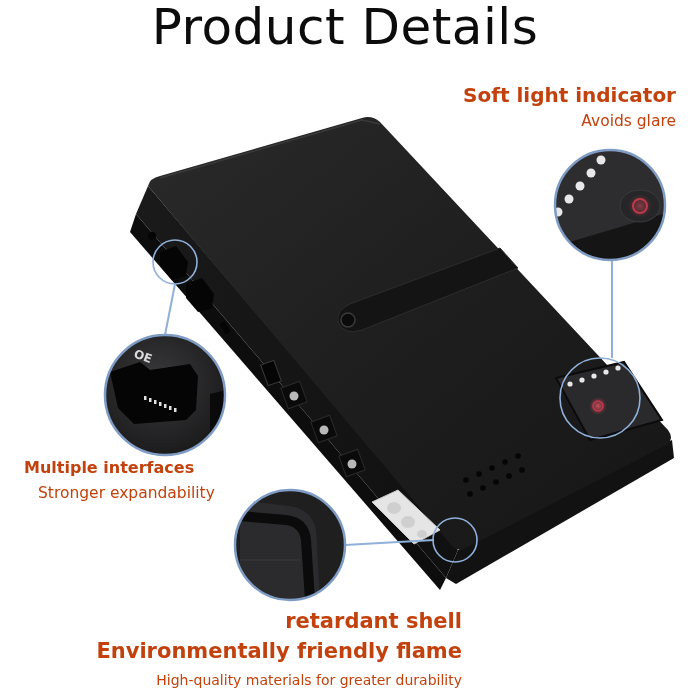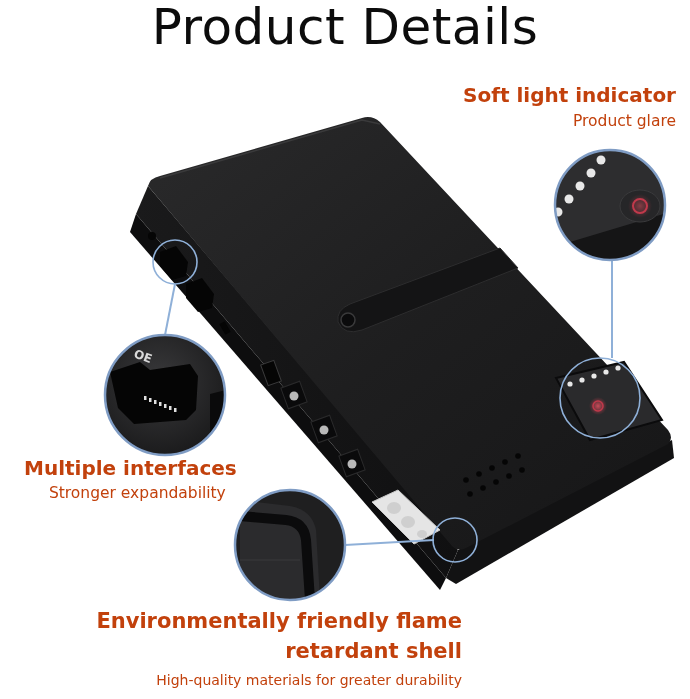--- a/index.html
+++ b/index.html
@@ -13,21 +13,21 @@
 
     .callout-text { position: absolute; color: #c2410c; }
     .callout-text .h { font-weight: bold; }
     .callout-text .s { font-weight: normal; }
 
     #soft-light { right: 14px; top: 82px; text-align: right; }
     #soft-light .h { font-size: 20px; line-height: 26px; }
     #soft-light .s { font-size: 15.5px; line-height: 22px; margin-top: 2px; }
 
     #multi { left: 24px; top: 454px; }
-    #multi .h { font-size: 20px; line-height: 28px; text-align: right; }
+    #multi .h { font-size: 16px; line-height: 28px; }
     #multi .s { font-size: 15.5px; line-height: 22px; margin-left: 14px; text-align: center; }
 
     #flame { right: 228px; top: 606px; text-align: right; }
     #flame .h { font-size: 21px; line-height: 30px; }
     #flame .s { font-size: 14px; line-height: 24px; margin-top: 2px; }
 
     svg.art { position: absolute; left: 0; top: 0; }
   </style>
 </head>
 <body>
@@ -177,25 +177,25 @@
       <path d="M240 500 L290 506 Q312 510 316 530 L320 600 L240 600 Z" fill="#2b2b2d"></path>
       <path d="M240 516 L286 520 Q304 522 306 540 L310 600" stroke="#0b0b0c" stroke-width="10" fill="none"></path>
       <path d="M240 560 L300 560" stroke="#3a3a3c" stroke-width="1" fill="none"></path>
     </g>
     <circle cx="290" cy="545" r="55" fill="none" stroke="#7f9cc4" stroke-width="2.5"></circle>
   </g>
 </svg>
 
 <div id="soft-light" class="callout-text">
   <div class="h">Soft light indicator</div>
-  <div class="s">Product glare</div>
+  <div class="s">Avoids glare</div>
 </div>
 
 <div id="multi" class="callout-text">
   <div class="h">Multiple interfaces</div>
   <div class="s">Stronger expandability</div>
 </div>
 
 <div id="flame" class="callout-text">
+  <div class="h">retardant shell</div>
   <div class="h">Environmentally friendly flame</div>
-  <div class="h">retardant shell</div>
   <div class="s">High-quality materials for greater durability</div>
 </div>
 
 </body></html>

